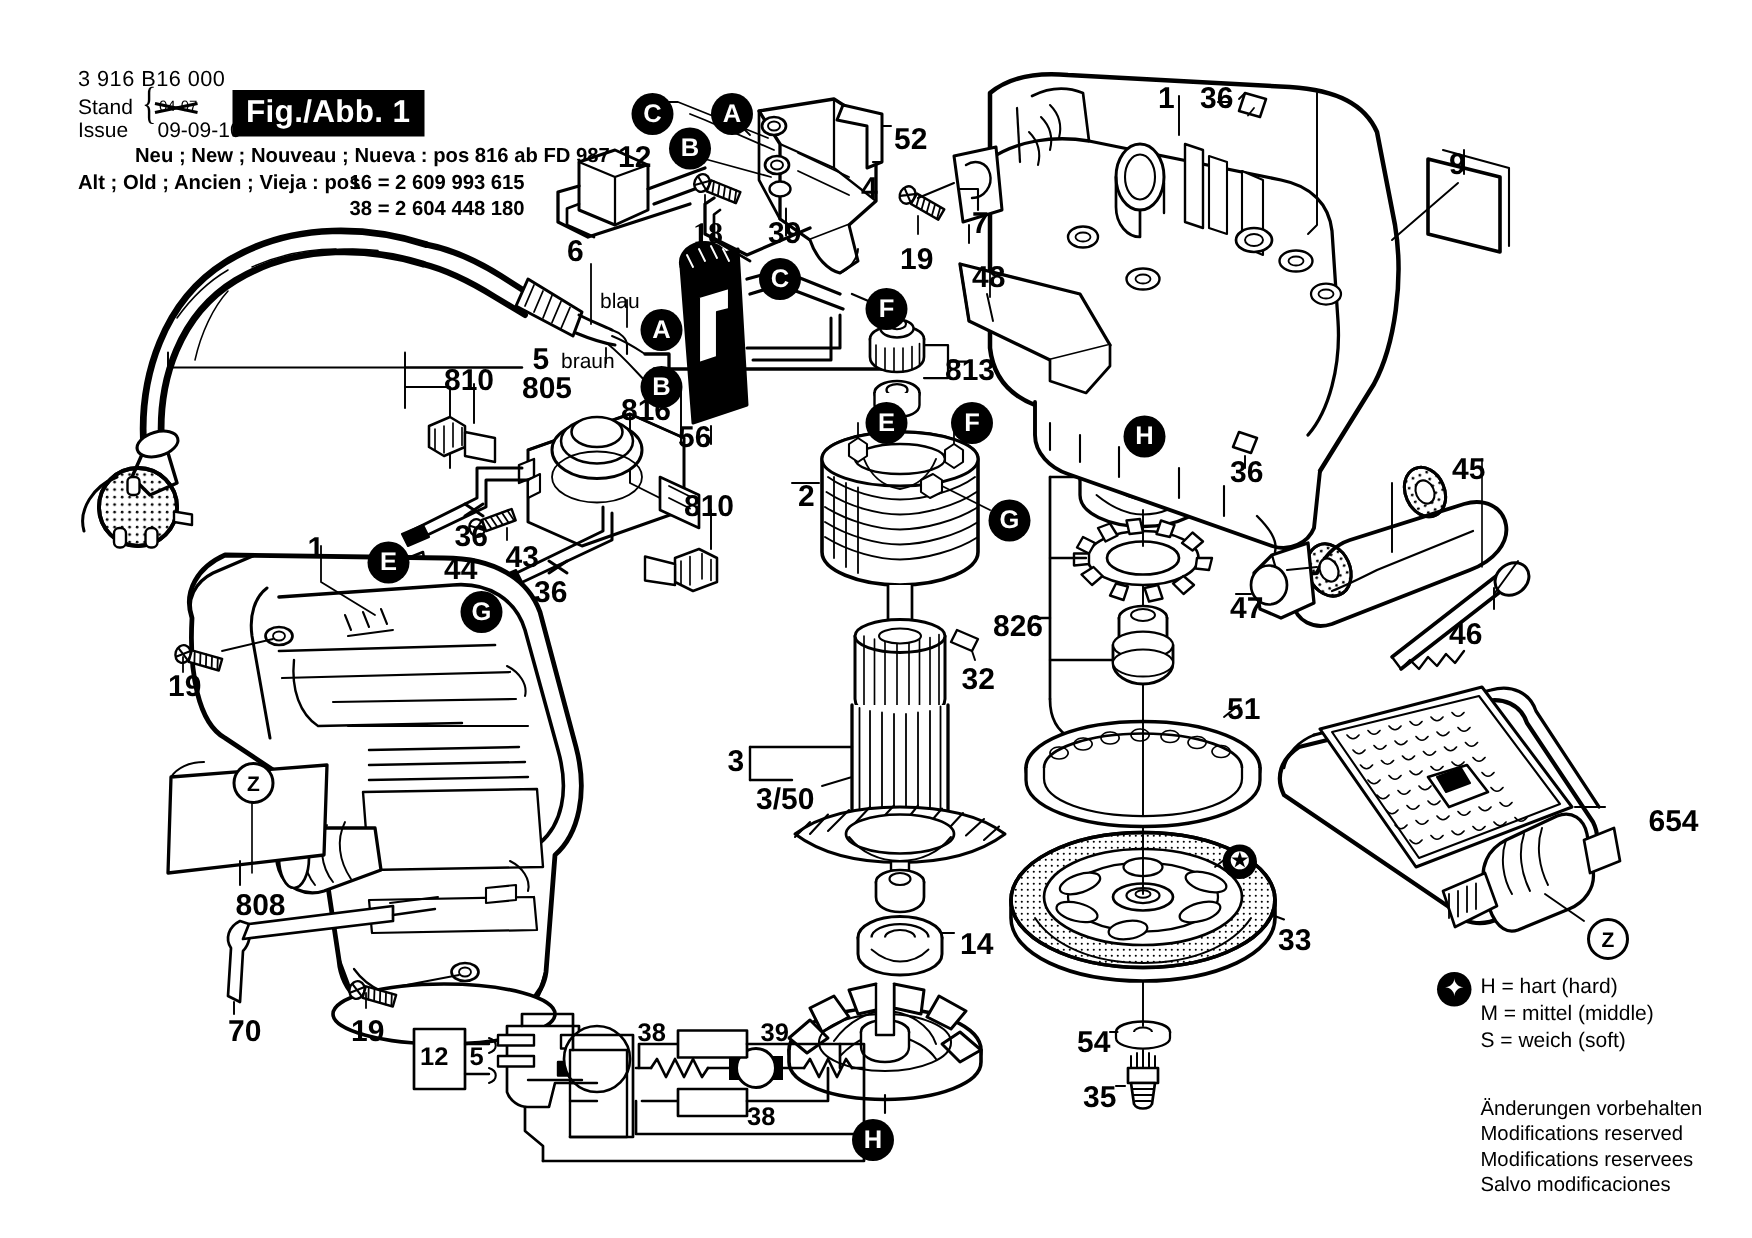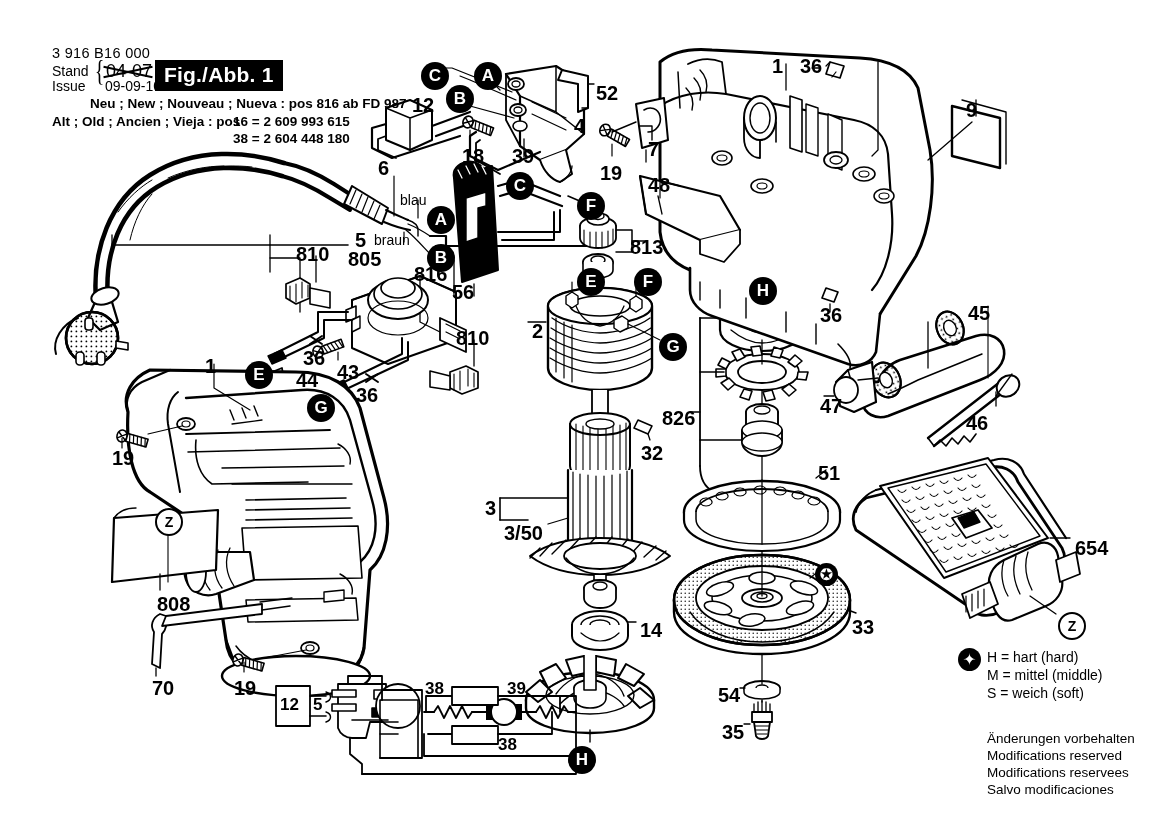--- a/index.html
+++ b/index.html
@@ -20,21 +20,21 @@
   .hdr{position:absolute;font-weight:bold;}
   #hdr-partno{left:52px;top:45px;font-size:14.5px;font-weight:normal;letter-spacing:.3px;}
   #stand-block{position:absolute;left:52px;top:64px;font-size:14px;line-height:15px;}
   #stand-block .row{display:flex;align-items:flex-start;white-space:pre;}
   #stand-block .lbl{display:inline-block;width:42px;}
   .brace{
     display:inline-block;width:11px;text-align:center;
     font-size:20px;line-height:13px;font-family:"Liberation Serif",serif;
     transform:scaleY(1.5);transform-origin:center;
   }
-  #old-date{position:relative;display:inline-block;padding:0 1px;font-size:18px;}
+  #old-date{position:relative;display:inline-block;padding:0 1px;font-size:10px;}
   #old-date:before{
     content:"";position:absolute;left:-2px;top:48%;width:105%;height:2px;
     background:#000;transform:rotate(-12deg);
   }
   #old-date:after{
     content:"";position:absolute;left:-2px;top:48%;width:105%;height:2px;
     background:#000;transform:rotate(12deg);
   }
   #figbox{
     position:absolute;left:155px;top:60px;background:#000;color:#fff;
@@ -789,21 +789,21 @@
       <div class="callout" style="left: 296px; top: 370px;">44</div>
       <div class="callout" style="left: 337px; top: 362px;">43</div>
       <div class="callout" style="left: 303px; top: 348px;">36</div>
       <div class="callout" style="left: 356px; top: 385px;">36</div>
       <div class="callout" style="left: 205px; top: 356px;">1</div>
       <div class="callout" style="left: 112px; top: 448px;">19</div>
       <div class="callout" style="left: 133px; top: 594px; margin-left: 24px;">808</div>
       <div class="callout" style="left: 152px; top: 678px;">70</div>
       <div class="callout" style="left: 234px; top: 678px;">19</div>
       <div class="callout" style="left: 412px; top: 95px;">12</div>
-      <div class="callout" style="left: 462px; top: 146px;">18</div>
+      <div class="callout" style="left: 462px; top: 146px; font-family: Liberation Serif, serif;">18</div>
       <div class="callout" style="left: 512px; top: 146px;">39</div>
       <div class="callout" style="left: 574px; top: 116px;">4</div>
       <div class="callout" style="left: 596px; top: 83px;">52</div>
       <div class="callout" style="left: 600px; top: 163px;">19</div>
       <div class="callout" style="left: 648px; top: 139px;">7</div>
       <div class="callout" style="left: 648px; top: 175px;">48</div>
       <div class="callout" style="left: 452px; top: 282px;">56</div>
       <div class="callout" style="left: 630px; top: 237px;">813</div>
       <div class="callout" style="left: 532px; top: 321px;">2</div>
       <div class="callout" style="left: 662px; top: 408px;">826</div>
@@ -815,21 +815,21 @@
       <div class="callout" style="left: 852px; top: 617px;">33</div>
       <div class="callout" style="left: 718px; top: 685px;">54</div>
       <div class="callout" style="left: 722px; top: 722px;">35</div>
       <div class="callout" style="left: 772px; top: 56px;">1</div>
       <div class="callout" style="left: 800px; top: 56px;">36</div>
       <div class="callout" style="left: 966px; top: 100px;">9</div>
       <div class="callout" style="left: 820px; top: 305px;">36</div>
       <div class="callout" style="left: 968px; top: 303px;">45</div>
       <div class="callout" style="left: 820px; top: 396px;">47</div>
       <div class="callout" style="left: 966px; top: 413px;">46</div>
-      <div class="callout" style="left: 1075px; top: 538px;">654</div>
+      <div class="callout" style="left: 1099px; top: 538px;">654</div>
       <div class="disc" style="left: 421px; top: 62px;">C</div>
       <div class="disc" style="left: 474px; top: 62px;">A</div>
       <div class="disc" style="left: 446px; top: 85px;">B</div>
       <div class="disc" style="left: 427px; top: 206px;">A</div>
       <div class="disc" style="left: 427px; top: 244px;">B</div>
       <div class="disc" style="left: 506px; top: 172px;">C</div>
       <div class="disc" style="left: 577px; top: 192px;">F</div>
       <div class="disc" style="left: 245px; top: 361px;">E</div>
       <div class="disc" style="left: 307px; top: 394px;">G</div>
       <div class="disc" style="left: 577px; top: 268px;">E</div>

